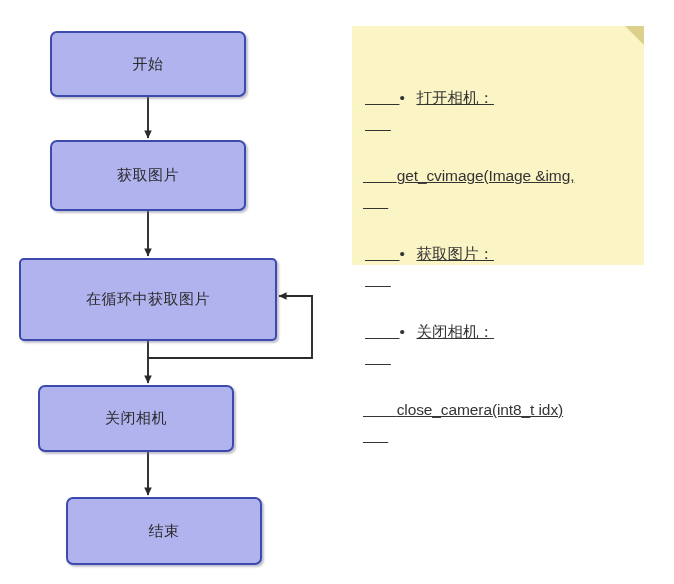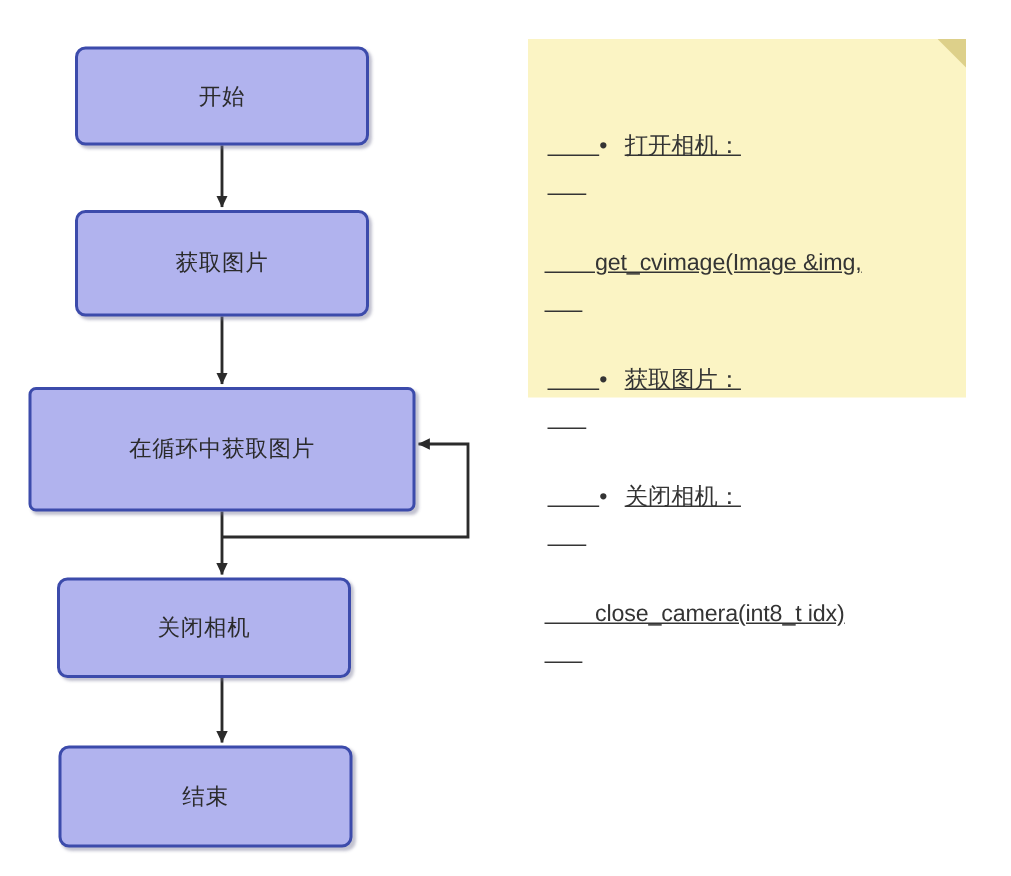--- a/index.html
+++ b/index.html
@@ -121,21 +121,21 @@
   </div>
 
   <div class="node loop" style="left:19px; top:258px; width:258px; height:83px;font-family:Liberation Mono, monospace;">
     <span>在循环中获取图片</span>
   </div>
 
   <div class="node" style="left:38px; top:385px; width:196px; height:67px;">
     <span>关闭相机</span>
   </div>
 
-  <div class="node" style="left:39px; top:497px; width:196px; height:68px;font-family:Liberation Mono, monospace;">
+  <div class="node" style="left:66px; top:497px; width:196px; height:68px;font-family:Liberation Mono, monospace;">
     <span>结束</span>
   </div>
 
   <div id="note">
     <div id="note-fold"></div>
     <div id="note-body">
 
       <div class="note-line bullet">
         <span class="bdot">•</span><span>打开相机：</span>
       </div>

